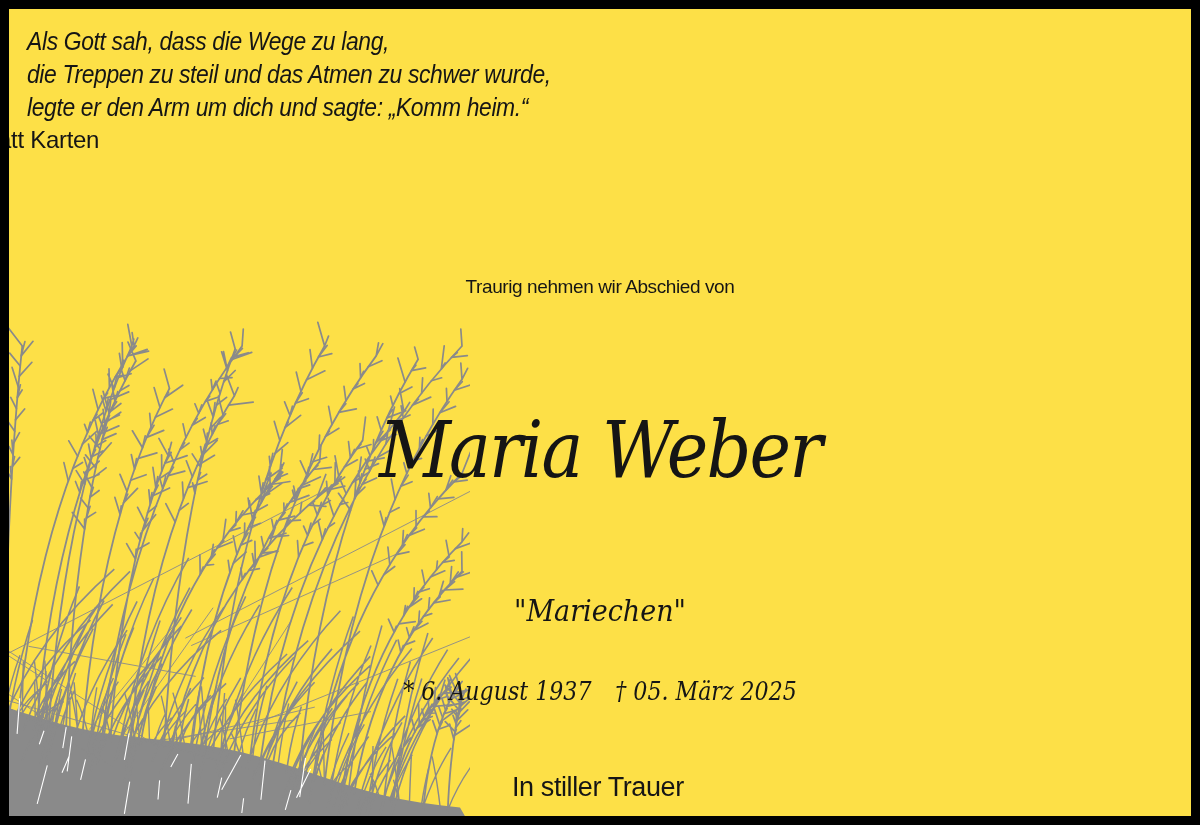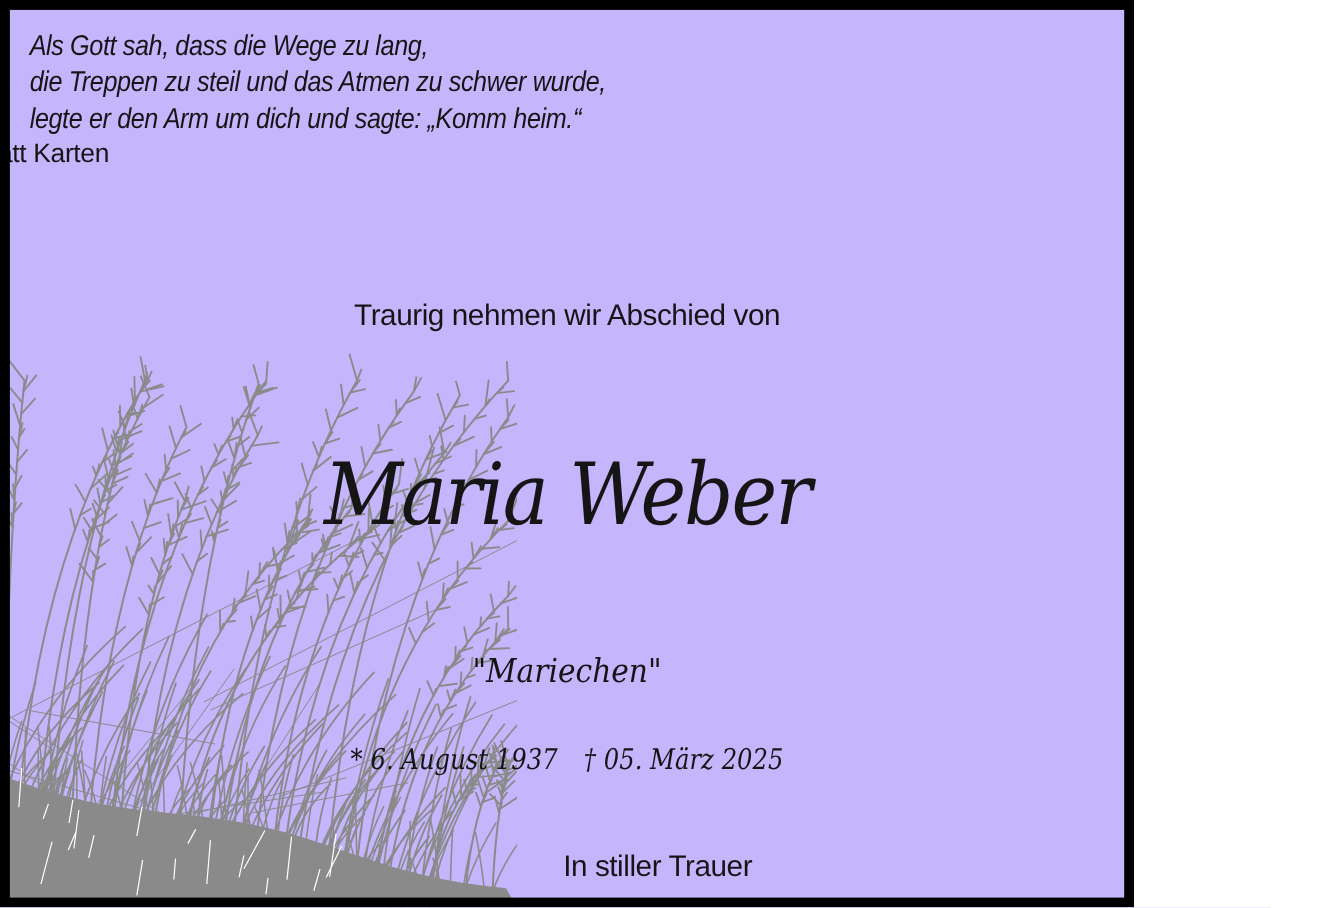--- a/index.html
+++ b/index.html
@@ -1,25 +1,25 @@
 <!DOCTYPE html>
 <html><head>
 <meta charset="utf-8">
 <style>
   html,body{margin:0;padding:0;background:#fff;}
-  .page{position:relative;width:1031px;height:825px;background:#c4b5fd;overflow:hidden;
+  .page{position:relative;width:1200px;height:825px;background:#fde047;overflow:hidden;
         font-family:"Liberation Sans",sans-serif;color:#151515;}
   .frame{position:absolute;inset:0;border:9px solid #000;pointer-events:none;z-index:10;}
   .abs{position:absolute;}
   .sans{letter-spacing:-0.4px;}
   .poem{left:27px;top:25px;font-style:italic;font-size:26px;line-height:33px;font-weight:500;
         transform:scaleX(0.88);transform-origin:left top;white-space:nowrap;}
   .statt{right:24px;top:27px;font-size:24px;letter-spacing:-0.3px;}
   .center-col{left:0;right:0;text-align:center;}
-  .intro{top:141px;font-size:27px;line-height:37px;}
+  .intro{top:141px;font-size:19px;line-height:37px;}
   .name{top:238px;font-family:"DejaVu Serif",serif;font-style:italic;font-size:78px;line-height:96px;
         letter-spacing:-2px;transform:scaleX(0.9);transform-origin:center top;white-space:nowrap;}
   .nickname{top:333px;font-family:"DejaVu Serif",serif;font-style:italic;font-size:30px;line-height:36px;
         transform:scaleX(0.9);transform-origin:center top;}
   .dates{top:378px;font-family:"DejaVu Serif",serif;font-style:italic;font-size:26px;line-height:34px;
         display:flex;justify-content:center;gap:28px;transform:scaleX(0.85);transform-origin:center top;
         white-space:nowrap;}
   .leftcol{left:512px;white-space:nowrap;}
   .mourner-intro{top:440px;font-size:27px;line-height:34px;}
   .grass{position:absolute;left:0;bottom:0;z-index:1;}

